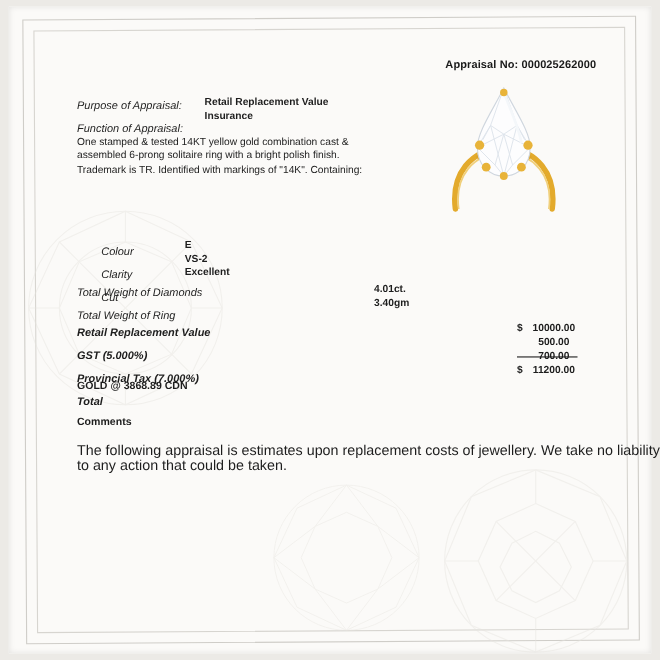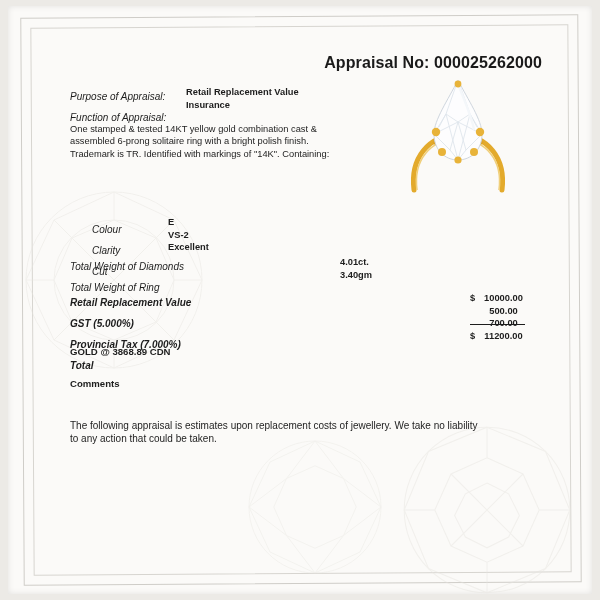--- a/index.html
+++ b/index.html
@@ -67,21 +67,21 @@
   .content {
     position: absolute;
     left: 0; top: 0;
     width: 600px; height: 600px;
   }
 
   .appraisal-no {
     position: absolute;
     right: 58px;
     top: 54px;
-    font-size: 16px;
+    font-size: 10px;
     font-weight: bold;
     color: #1a1a1a;
     letter-spacing: 0.1px;
   }
 
   .body-text {
     position: absolute;
     left: 70px;
     font-size: 9.3px;
     color: #1d1d1d;
@@ -150,22 +150,22 @@
     left: 70px;
     top: 378px;
     font-size: 9.6px;
     font-weight: bold;
     color: #1d1d1d;
     text-align: center;
   }
   #comments-body {
     position: absolute;
     left: 70px;
-    top: 420px;
-    font-size: 10px;
+    top: 404px;
+    font-size: 13px;
     color: #1d1d1d;
     line-height: 12.6px;
     white-space: pre-line;
   }
 
   
   .ring {
     position: absolute;
     left: 398px;
     top: 72px;

